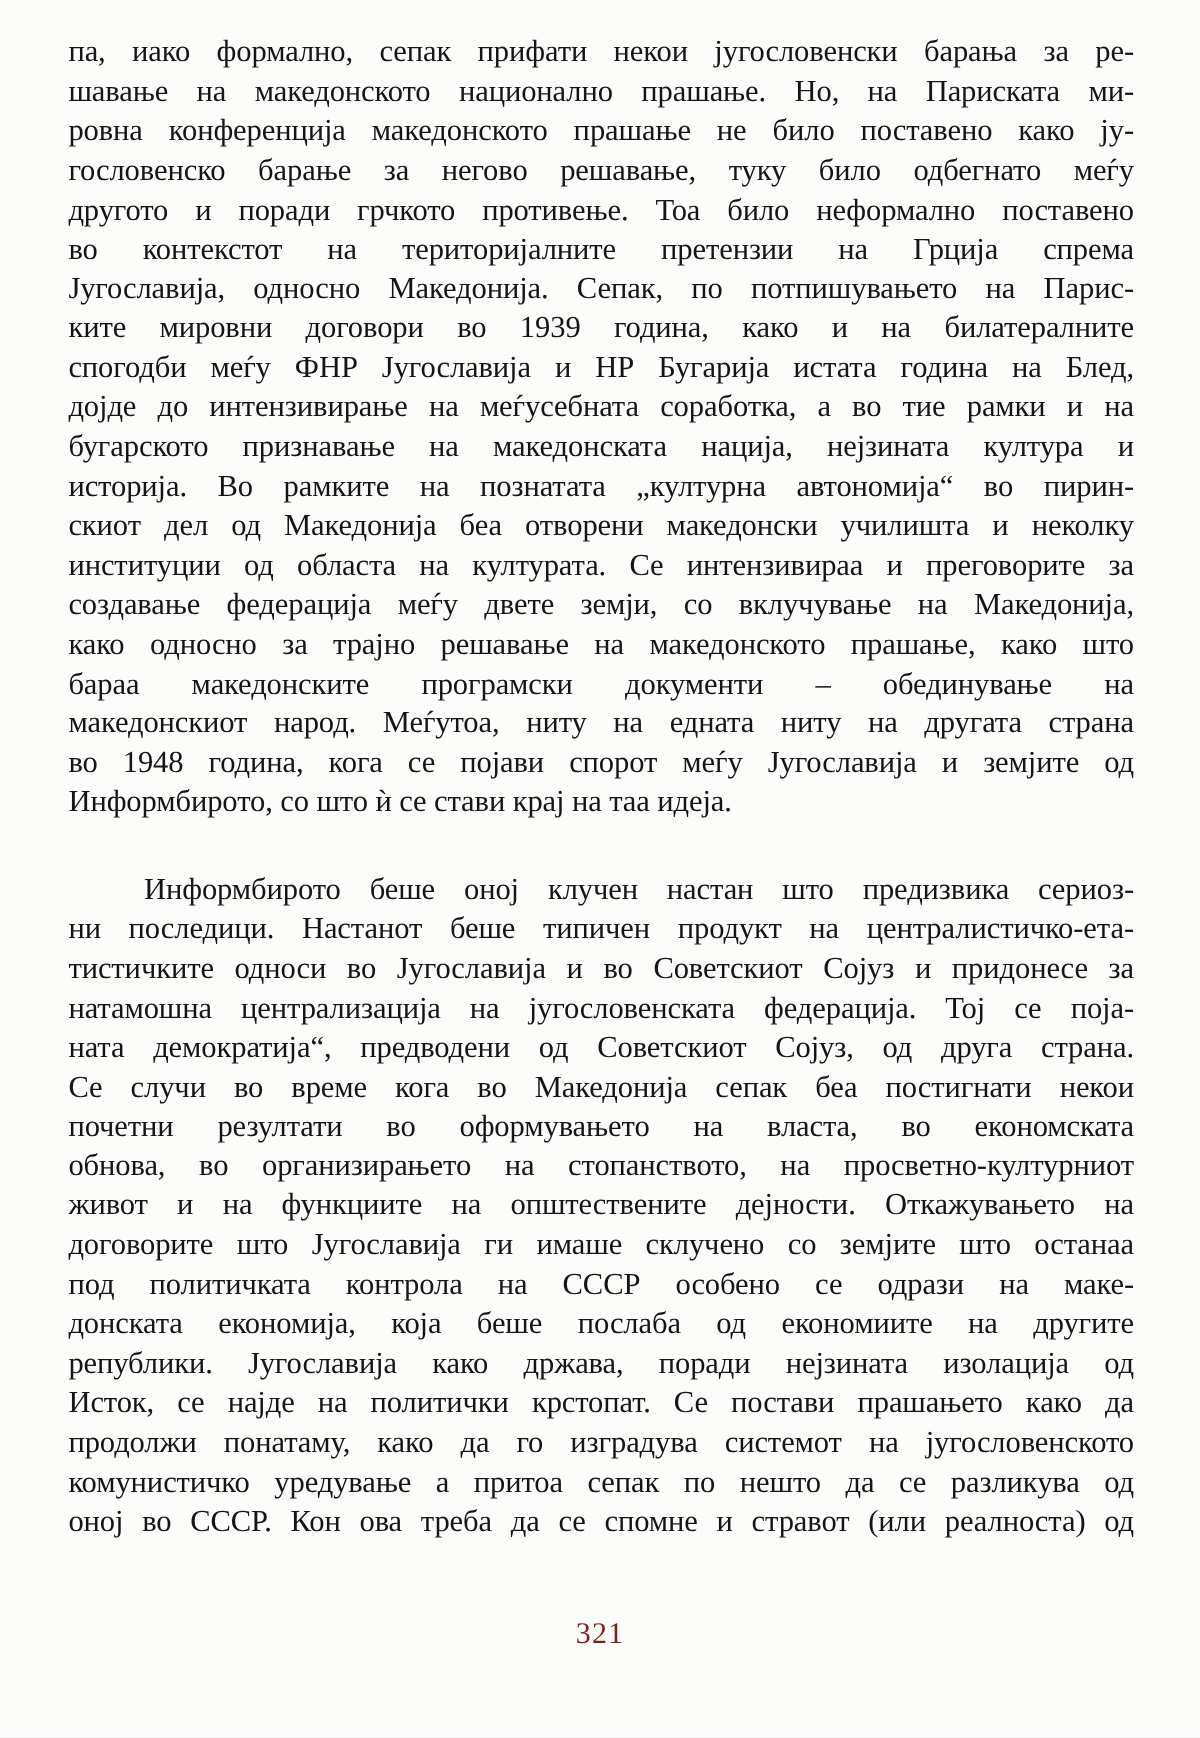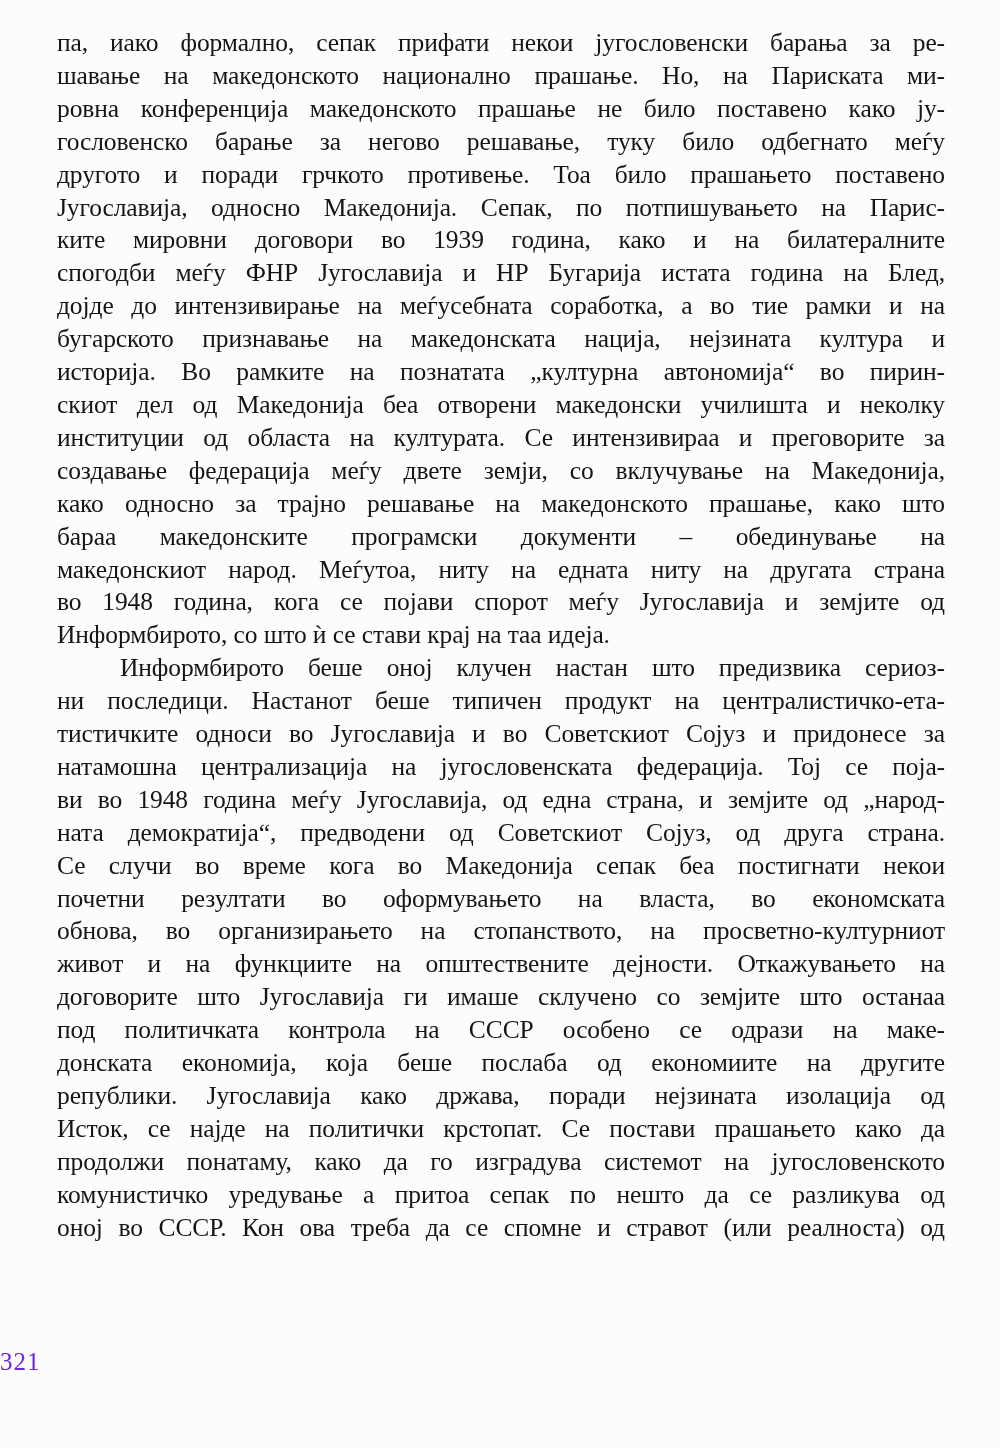--- a/index.html
+++ b/index.html
@@ -30,60 +30,62 @@
     text-align: justify;
     text-align-last: justify;
     white-space: normal;
     color: #151515;
   }
   .line.flush {
     text-align-last: left;
   }
   .line.indent {
     text-indent: 63px;
+    margin-top: 40px;
   }
   .page-number {
     position: absolute;
     top: 1348px;
     left: 0;
     width: 1000px;
+    text-align: center;
     font-size: 25px;
     letter-spacing: 1px;
-    color: #6d28d9;
+    color: #7f1d1d;
   }
 </style>
 </head>
 <body>
 
 <div class="page">
   <div class="text-block">
       <div class="line">па, иако формално, сепак прифати некои југословенски барања за ре-</div>
       <div class="line">шавање на македонското национално прашање. Но, на Париската ми-</div>
       <div class="line">ровна конференција македонското прашање не било поставено како ју-</div>
       <div class="line">гословенско барање за негово решавање, туку било одбегнато меѓу</div>
-      <div class="line">другото и поради грчкото противење. Тоа било прашањето поставено</div>
+      <div class="line">другото и поради грчкото противење. Тоа било неформално поставено</div>
+      <div class="line">во контекстот на територијалните претензии на Грција спрема</div>
       <div class="line">Југославија, односно Македонија. Сепак, по потпишувањето на Парис-</div>
       <div class="line">ките мировни договори во 1939 година, како и на билатералните</div>
       <div class="line">спогодби меѓу ФНР Југославија и НР Бугарија истата година на Блед,</div>
       <div class="line">дојде до интензивирање на меѓусебната соработка, а во тие рамки и на</div>
       <div class="line">бугарското признавање на македонската нација, нејзината култура и</div>
       <div class="line">историја. Во рамките на познатата „културна автономија“ во пирин-</div>
       <div class="line">скиот дел од Македонија беа отворени македонски училишта и неколку</div>
       <div class="line">институции од областа на културата. Се интензивираа и преговорите за</div>
       <div class="line">создавање федерација меѓу двете земји, со вклучување на Македонија,</div>
       <div class="line">како односно за трајно решавање на македонското прашање, како што</div>
       <div class="line">бараа македонските програмски документи – обединување на</div>
       <div class="line">македонскиот народ. Меѓутоа, ниту на едната ниту на другата страна</div>
       <div class="line">во 1948 година, кога се појави спорот меѓу Југославија и земјите од</div>
       <div class="line flush">Информбирото, со што ѝ се стави крај на таа идеја.</div>
       <div class="line indent">Информбирото беше оној клучен настан што предизвика сериоз-</div>
       <div class="line">ни последици. Настанот беше типичен продукт на централистичко-ета-</div>
       <div class="line">тистичките односи во Југославија и во Советскиот Сојуз и придонесе за</div>
       <div class="line">натамошна централизација на југословенската федерација. Тој се поја-</div>
-      <div class="line">ви во 1948 година меѓу Југославија, од една страна, и земјите од „народ-</div>
       <div class="line">ната демократија“, предводени од Советскиот Сојуз, од друга страна.</div>
       <div class="line">Се случи во време кога во Македонија сепак беа постигнати некои</div>
       <div class="line">почетни резултати во оформувањето на власта, во економската</div>
       <div class="line">обнова, во организирањето на стопанството, на просветно-културниот</div>
       <div class="line">живот и на функциите на општествените дејности. Откажувањето на</div>
       <div class="line">договорите што Југославија ги имаше склучено со земјите што останаа</div>
       <div class="line">под политичката контрола на СССР особено се одрази на маке-</div>
       <div class="line">донската економија, која беше послаба од економиите на другите</div>
       <div class="line">републики. Југославија како држава, поради нејзината изолација од</div>
       <div class="line">Исток, се најде на политички крстопат. Се постави прашањето како да</div>

